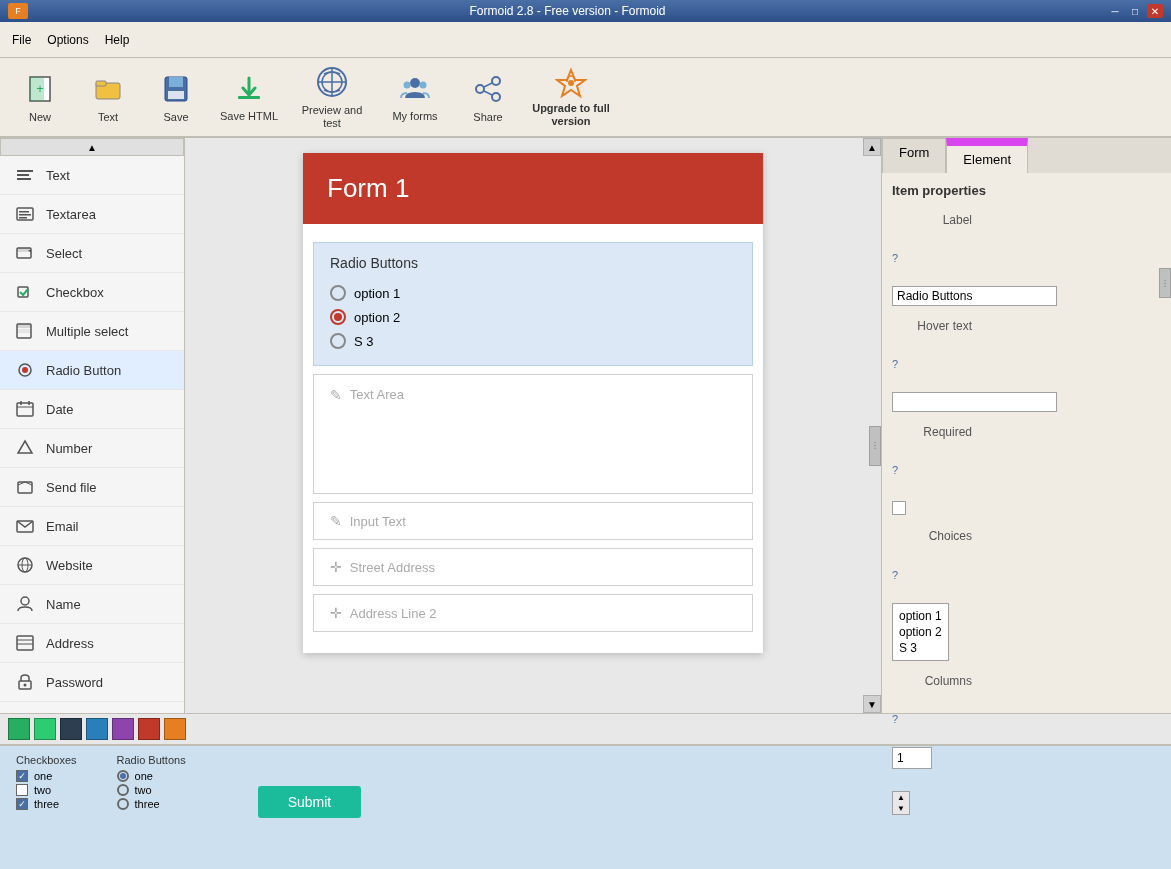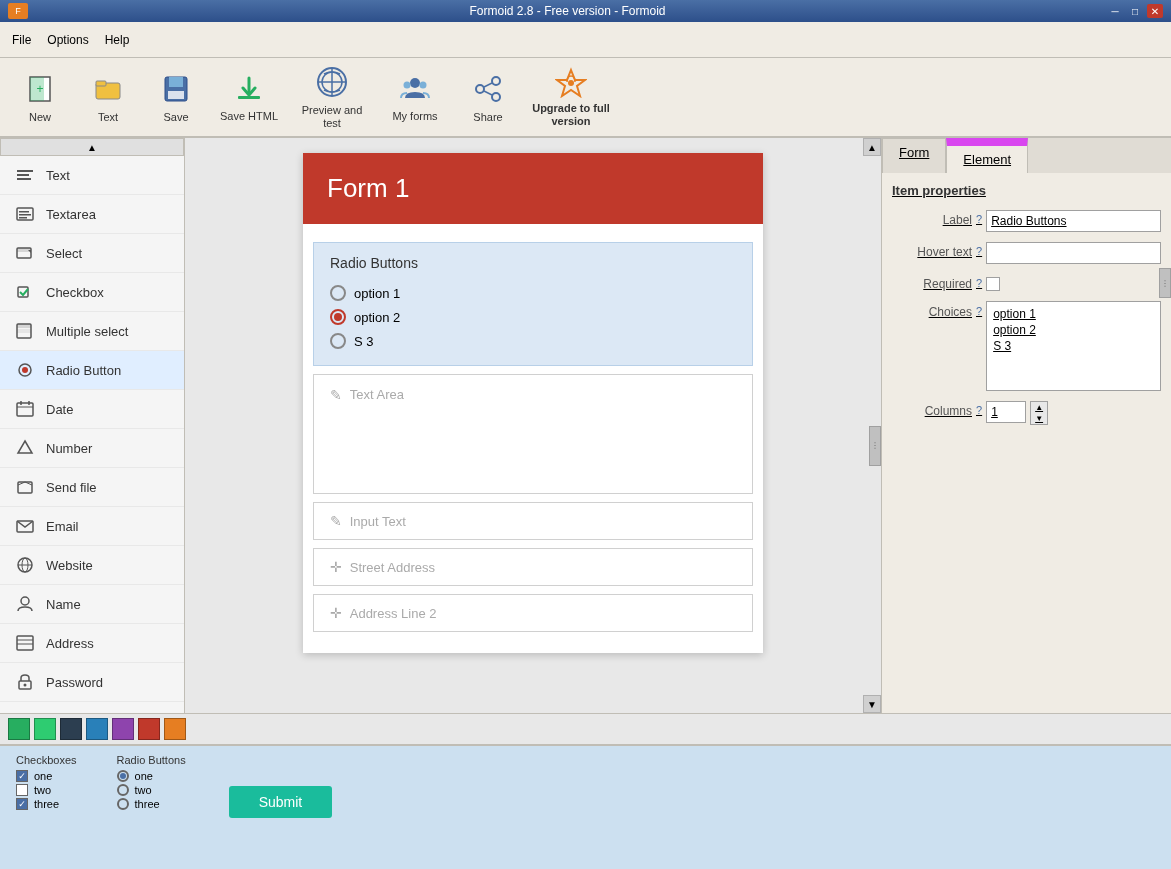--- a/index.html
+++ b/index.html
@@ -205,21 +205,20 @@
       align-items: center;
       gap: 8px;
     }
     .field-icon { color: #aaa; font-size: 14px; }
 
     
     #right-panel {
       width: 290px;
       background: #f0ece4;
       border-left: 1px solid #c0bdb5;
-      text-decoration: underline;
     }
     .panel-tabs {
       display: flex;
       background: #e0dcd4;
     }
     .panel-tab {
       padding: 6px 16px;
       cursor: pointer;
       font-size: 13px;
       border: 1px solid #c0bdb5;
@@ -233,21 +232,22 @@
     .panel-section-title {
       font-size: 13px;
       font-weight: bold;
       margin-bottom: 12px;
       color: #333;
     }
     .prop-row {
       display: flex;
       align-items: flex-start;
       margin-bottom: 10px;
-      gap: 4px;
+      gap: 22px;
+      flex-direction: column;
     }
     .prop-label {
       text-align: right;
       width: 80px;
       font-size: 12px;
       color: #555;
       padding-top: 3px;
       flex-shrink: 0;
     }
     .prop-help {
@@ -800,19 +800,19 @@
             <div class="preview-radio"></div>
             <span>two</span>
           </div>
           <div class="preview-item">
             <div class="preview-radio"></div>
             <span>three</span>
           </div>
         </div>
       </div>
 
-      <div style="margin-left:3px;margin-top:24px;">
+      <div style="margin-left:32px;margin-top:24px;">
         <button class="submit-btn">Submit</button>
       </div>
     </div>
 
   </div>
 </div>
 
 </body></html>

